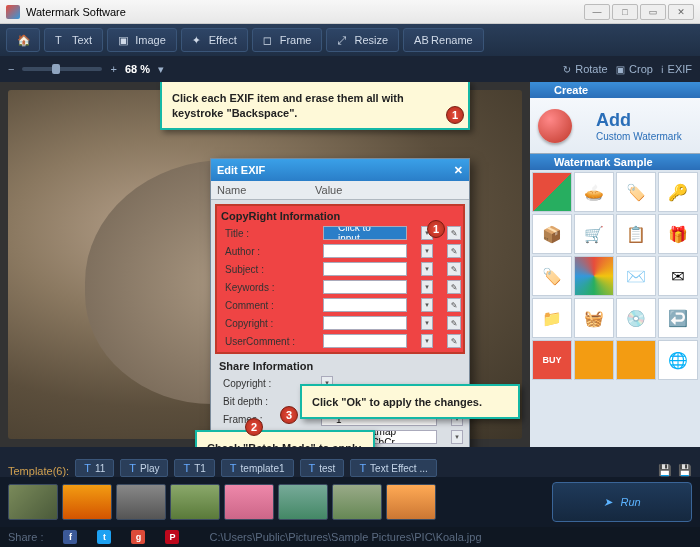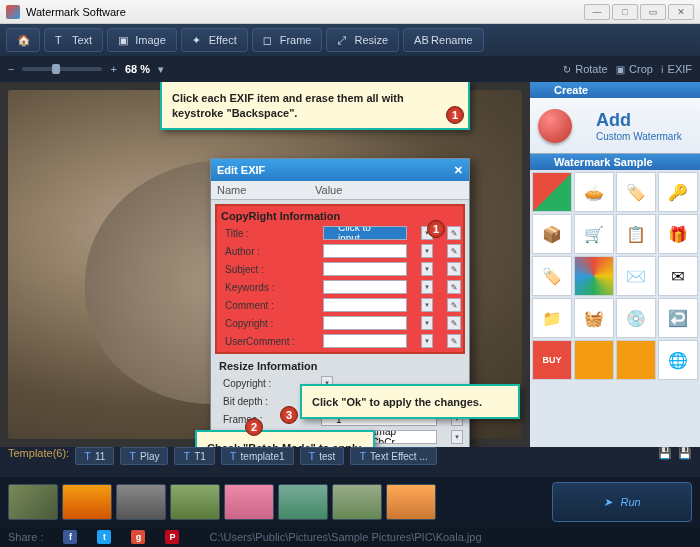--- a/index.html
+++ b/index.html
@@ -22,21 +22,21 @@
 .callout{position:absolute;background:#fef9d8;border:2px solid #14b8a6;padding:8px 10px;color:#222;font-size:13px;font-weight:bold;box-shadow:3px 3px 6px rgba(0,0,0,.4);z-index:50}
 .badge{position:absolute;width:18px;height:18px;border-radius:50%;background:radial-gradient(#e74c3c,#b02a1a);color:#fff;display:flex;align-items:center;justify-content:center;font-size:11px;font-weight:bold;border:1px solid #7a1c10}
 .rightpanel{width:170px;background:#1a2435;display:flex;flex-direction:column}
 .rlabel{height:16px;background:linear-gradient(#3a8ed8,#2a6eb8);color:#fff;display:flex;align-items:center;padding:0 24px;font-weight:bold}
 .addbox{height:56px;background:linear-gradient(#f5f8fc,#e5ecf4);display:flex;align-items:center;gap:24px;padding:0 8px;border-bottom:1px solid #9ab}
 .addicon{width:34px;height:34px;background:radial-gradient(circle at 35% 30%,#f88,#c0392b);border-radius:50%;box-shadow:0 2px 3px rgba(0,0,0,.3)}
 .addtxt .big{color:#2a6eb8;font-size:18px;font-weight:bold}
 .addtxt .small{color:#2a6eb8;font-size:10px}
 .samplegrid{flex:1;display:grid;grid-template-columns:repeat(4,1fr);grid-auto-rows:40px;gap:2px;padding:2px;background:#dde6ef;overflow:hidden}
 .samp{background:#fff;border:1px solid #c5d0dc;display:flex;align-items:center;justify-content:center;font-size:16px}
-.templatebar{height:30px;background:#1a2435;display:flex;align-items:flex-start;padding:0 8px;color:#d0a050;gap:6px}
+.templatebar{height:30px;background:#1a2435;display:flex;align-items:flex-end;padding:0 8px;color:#d0a050;gap:6px}
 .tmpl{background:#2a3e5a;border:1px solid #3a5578;padding:2px 8px;color:#c5d5e8;border-radius:2px;display:flex;align-items:center;gap:4px;font-size:10px}
 .thumbbar{height:50px;background:#111a28;display:flex;align-items:center;padding:0 8px;gap:4px}
 .thumb{width:50px;height:36px;background:linear-gradient(135deg,#7a8a5a,#4a5a3a);border:1px solid #3a4a60;border-radius:2px}
 .runbtn{margin-left:auto;width:140px;height:40px;background:linear-gradient(#1f3a5a,#15283f);border:1px solid #3a6598;border-radius:4px;color:#5cb3ff;font-size:22px;font-style:italic;display:flex;align-items:center;justify-content:center;gap:8px;cursor:pointer}
 .sharebar{height:20px;background:#0f1722;display:flex;align-items:center;padding:0 8px;gap:20px;color:#5a6a80;font-size:10px}
 .social{width:14px;height:14px;border-radius:2px;display:flex;align-items:center;justify-content:center;color:#fff;font-size:9px;font-weight:bold}
 
 .dialog{position:absolute;left:210px;top:76px;width:260px;background:#d8dde2;border:1px solid #7a8a9a;box-shadow:4px 4px 10px rgba(0,0,0,.5);z-index:40}
 .dlg-title{height:22px;background:linear-gradient(#3aa0e8,#2a7ec8);color:#fff;display:flex;align-items:center;justify-content:space-between;padding:0 6px;font-weight:bold}
 .dlg-hdr{display:flex;background:#e8ecf0;border-bottom:1px solid #b0b8c0;font-size:10px;color:#555}
@@ -175,21 +175,21 @@
               <div class="row">
                 <div class="lab">UserComment :</div>
                 <div class="val"></div>
                 <div class="dd">▾</div>
                 <div class="ed">✎</div>
               </div>
             </div>
           <div class="badge" style="right:18px;top:14px">1</div>
         </div>
         <div class="group2">
-          <div class="grouptitle">Resize Information</div>
+          <div class="grouptitle">Share Information</div>
           <div id="fields2">
               <div class="row">
                 <div class="lab">Copyright :</div>
                 <div class="dd">▾</div>
               </div>
               <div class="row">
                 <div class="lab">Bit depth :</div>
                 <div class="val">24</div>
                 <div class="dd">▾</div>
               </div>

